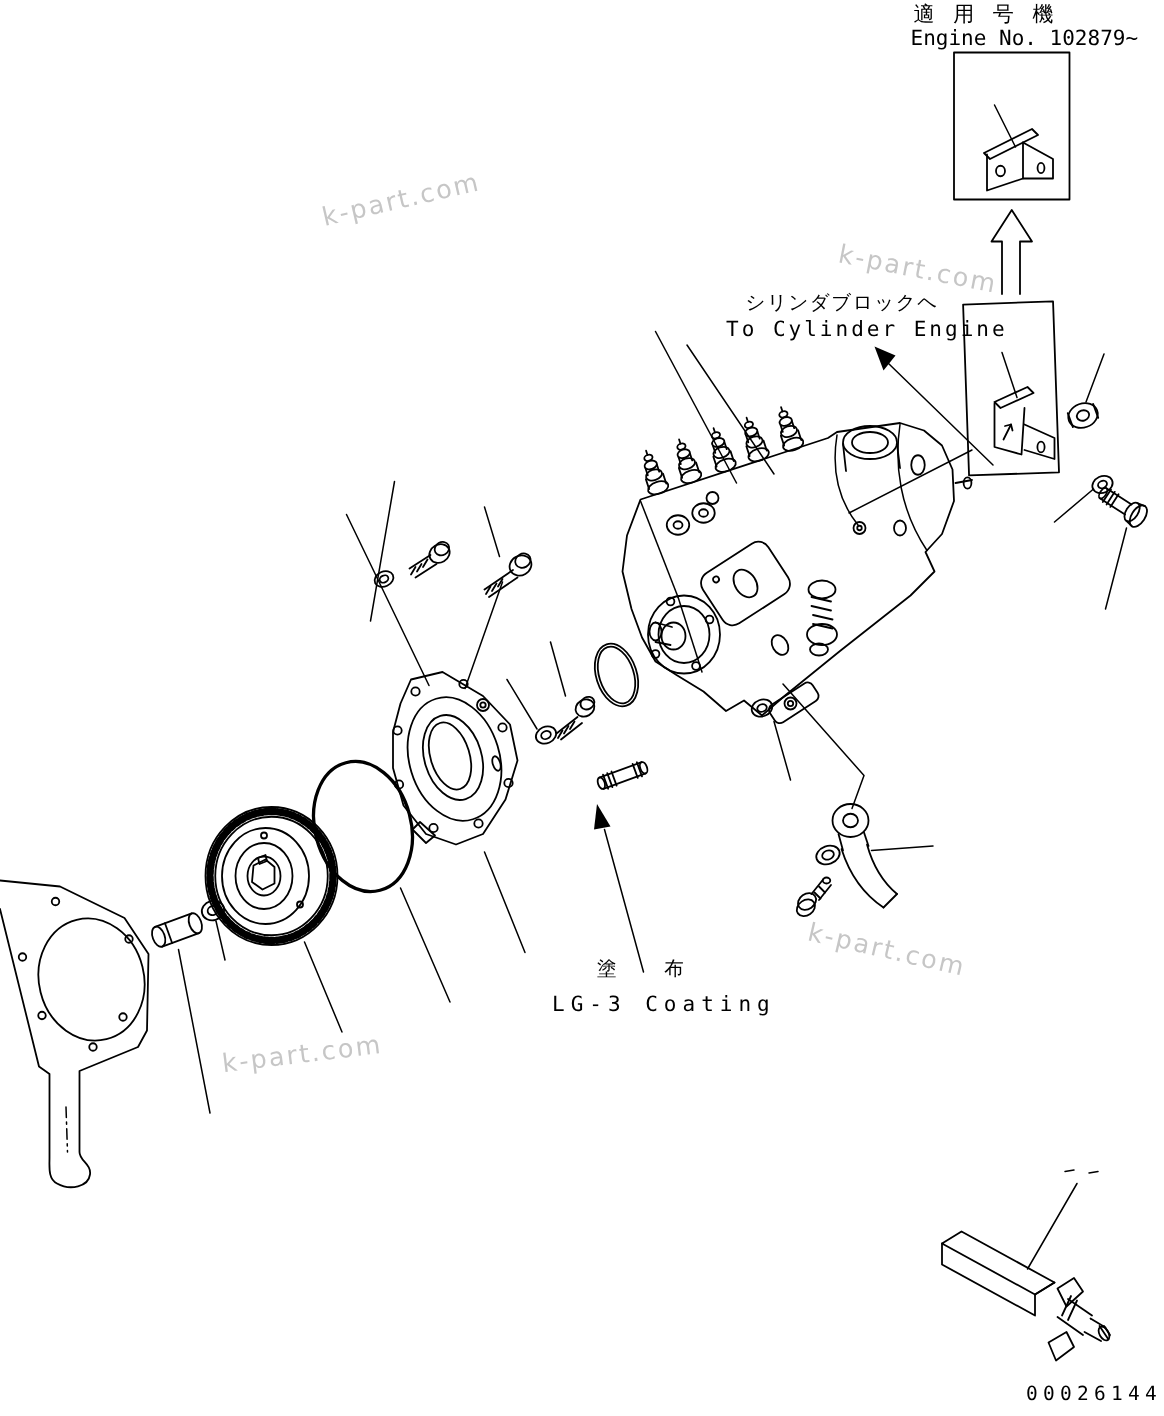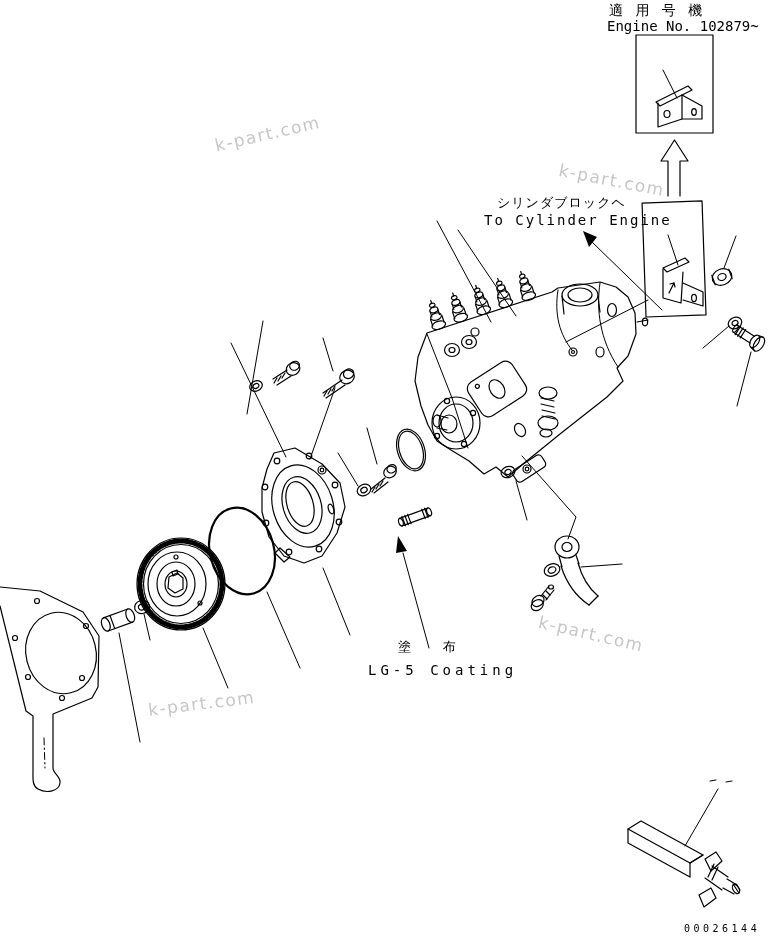--- a/index.html
+++ b/index.html
@@ -10,21 +10,21 @@
   .lineart{stroke:#000;fill:none;stroke-width:1.2;stroke-linecap:round;stroke-linejoin:round;}
   .thin{stroke-width:1;}
   .thick{stroke-width:2.2;}
   .txt{position:absolute;white-space:pre;line-height:1.15;}
   .hdr-jp{left:609px;top:2px;font-size:14px;letter-spacing:2px;}
   .hdr-en{left:607px;top:18px;font-size:14px;text-align:right;}
   .cb-jp{left:485px;top:196px;font-size:13px;letter-spacing:1px;margin-left:12px;}
   .cb-en{left:484px;top:212px;font-size:14px;letter-spacing:2px;}
   .coat-jp{left:398px;top:640px;font-size:13px;letter-spacing:12px;}
   .coat-en{left:368px;top:662px;font-size:14px;letter-spacing:4px;}
-  .partno{left:684px;top:923px;font-size:10px;letter-spacing:3.5px;}
+  .partno{left:684px;top:923px;font-size:13px;letter-spacing:3.5px;}
   .wm{position:absolute;font-family:"DejaVu Sans",sans-serif;font-size:17px;
       letter-spacing:1.5px;color:#bdbdbd;opacity:.85;transform-origin:left top;}
   .wm1{left:213px;top:136px;transform:rotate(-13deg);}
   .wm2{left:561px;top:160px;transform:rotate(11deg);}
   .wm3{left:541px;top:612px;transform:rotate(13deg);}
   .wm4{left:147px;top:700px;transform:rotate(-7deg);}
 </style>
 </head>
 <body>
 
@@ -449,21 +449,21 @@
 
 </svg>
 
   <div class="txt hdr-jp">適 用 号 機</div>
   <div class="txt hdr-en">Engine No. 102879~</div>
 
   <div class="txt cb-jp">シリンダブロックヘ</div>
   <div class="txt cb-en">To Cylinder Engine</div>
 
   <div class="txt coat-jp">塗 布</div>
-  <div class="txt coat-en">LG-5 Coating</div>
+  <div class="txt coat-en">LG-3 Coating</div>
 
   <div class="txt partno">00026144</div>
 
   <div class="wm wm1">k-part.com</div>
   <div class="wm wm2">k-part.com</div>
   <div class="wm wm3">k-part.com</div>
   <div class="wm wm4">k-part.com</div>
 
 </div>
 

